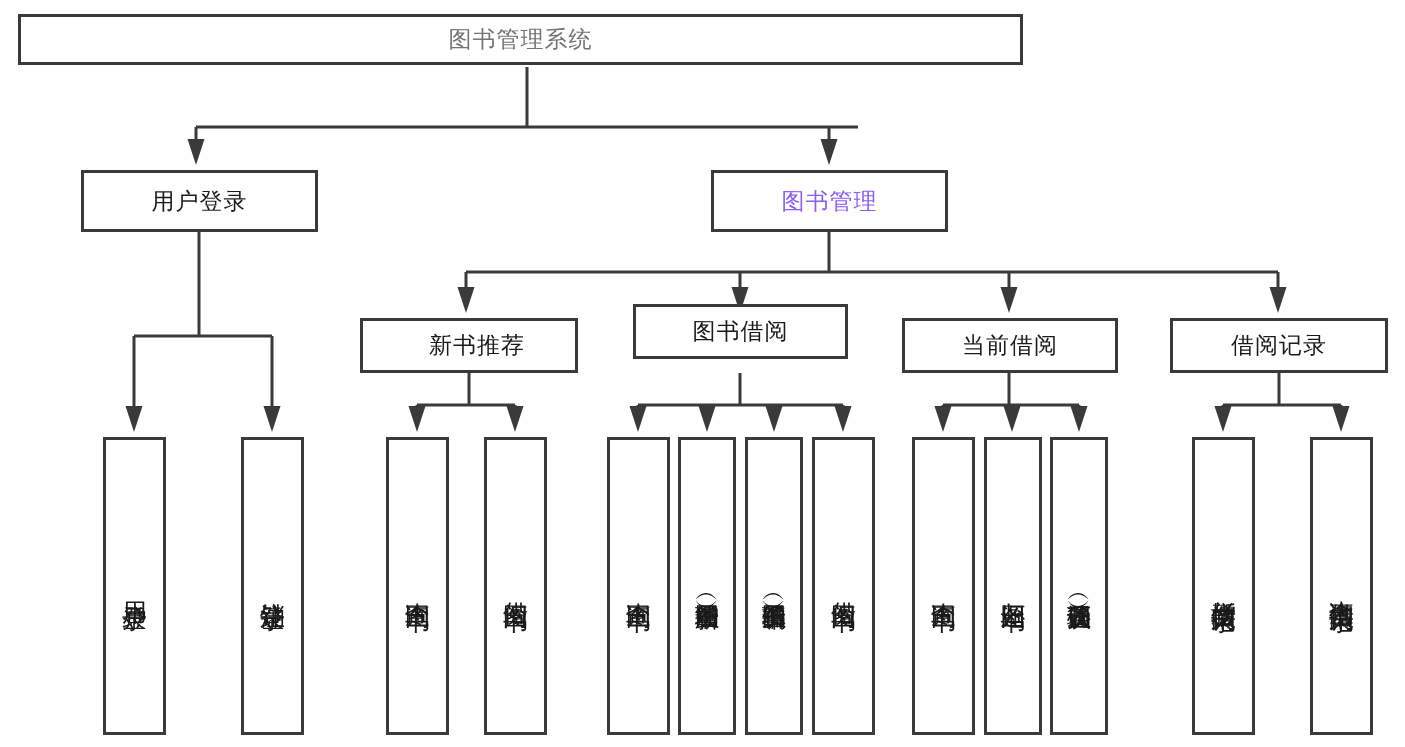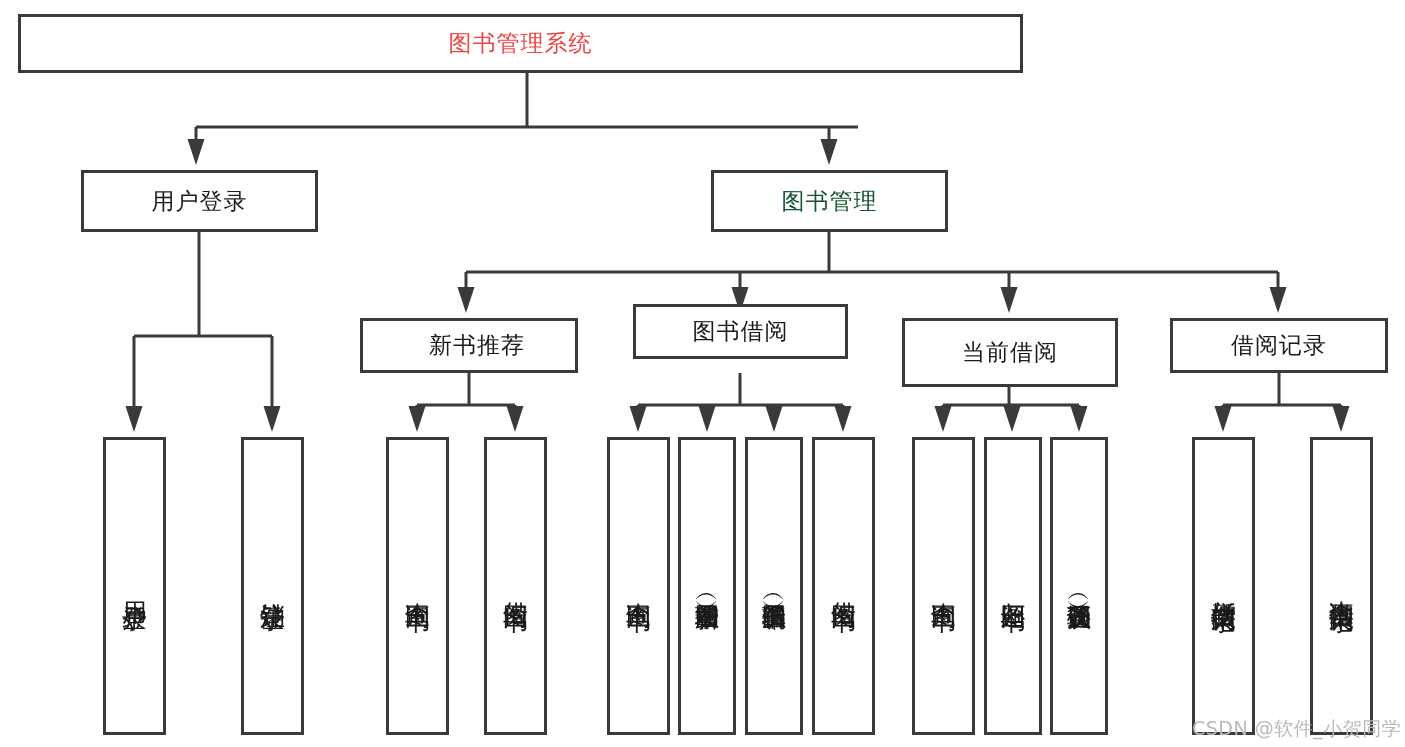--- a/index.html
+++ b/index.html
@@ -122,36 +122,36 @@
         <path d="M 1279 373 L 1279 405" stroke="#3a3a3a" stroke-width="3" fill="none" stroke-linecap="butt"></path>
         <path d="M 1223 405 L 1341 405" stroke="#3a3a3a" stroke-width="3" fill="none" stroke-linecap="butt"></path>
         <path d="M 1223 405 L 1223 406" stroke="#3a3a3a" stroke-width="3" fill="none" stroke-linecap="butt"></path>
         <polygon points="1214.5,406 1231.5,406 1223,432" fill="#3a3a3a"></polygon>
         <path d="M 1341 405 L 1341 406" stroke="#3a3a3a" stroke-width="3" fill="none" stroke-linecap="butt"></path>
         <polygon points="1332.5,406 1349.5,406 1341,432" fill="#3a3a3a"></polygon>
       </g>
   </svg>
 
   <div id="node-layer">
-      <div class="node horizontal" style="left: 18px; top: 14px; width: 1005px; height: 59px; border-color: rgb(58, 58, 58); color: #ef4444;">
+      <div class="node horizontal" style="left: 18px; top: 14px; width: 1005px; height: 51px; border-color: rgb(58, 58, 58); color: #737373;">
         <span class="node-label">图书管理系统</span>
       </div>
       <div class="node horizontal" style="left: 81px; top: 170px; width: 237px; height: 62px; border-color: rgb(58, 58, 58); color: rgb(26, 26, 26);">
         <span class="node-label">用户登录</span>
       </div>
-      <div class="node horizontal" style="left: 711px; top: 170px; width: 237px; height: 62px; border-color: rgb(58, 58, 58); color: #14532d;">
+      <div class="node horizontal" style="left: 711px; top: 170px; width: 237px; height: 62px; border-color: rgb(58, 58, 58); color: #8b5cf6;">
         <span class="node-label">图书管理</span>
       </div>
       <div class="node horizontal" style="left: 360px; top: 318px; width: 218px; height: 55px; border-color: rgb(58, 58, 58); color: rgb(26, 26, 26); padding-left: 16px;">
         <span class="node-label">新书推荐</span>
       </div>
       <div class="node horizontal" style="left: 633px; top: 304px; width: 215px; height: 55px; border-color: rgb(58, 58, 58); color: rgb(26, 26, 26);">
         <span class="node-label">图书借阅</span>
       </div>
-      <div class="node horizontal" style="left: 902px; top: 318px; width: 216px; height: 69px; border-color: rgb(58, 58, 58); color: rgb(26, 26, 26);">
+      <div class="node horizontal" style="left: 902px; top: 318px; width: 216px; height: 55px; border-color: rgb(58, 58, 58); color: rgb(26, 26, 26);">
         <span class="node-label">当前借阅</span>
       </div>
       <div class="node horizontal" style="left: 1170px; top: 318px; width: 218px; height: 55px; border-color: rgb(58, 58, 58); color: rgb(26, 26, 26); align-items: center;">
         <span class="node-label">借阅记录</span>
       </div>
       <div class="node vertical" style="left: 103px; top: 437px; width: 63px; height: 298px; border-color: rgb(58, 58, 58); color: rgb(26, 26, 26);">
         <span class="node-label">用户登录</span>
       </div>
       <div class="node vertical" style="left: 241px; top: 437px; width: 63px; height: 298px; border-color: rgb(58, 58, 58); color: rgb(26, 26, 26);">
         <span class="node-label">注销登录</span>
@@ -184,15 +184,14 @@
         <span class="node-label">确认归还（管理员）</span>
       </div>
       <div class="node vertical" style="left: 1192px; top: 437px; width: 63px; height: 298px; border-color: rgb(58, 58, 58); color: rgb(26, 26, 26);">
         <span class="node-label">新增借阅记录</span>
       </div>
       <div class="node vertical" style="left: 1310px; top: 437px; width: 63px; height: 298px; border-color: rgb(58, 58, 58); color: rgb(26, 26, 26);">
         <span class="node-label">查询借阅记录</span>
       </div>
     </div>
 
-  <div class="watermark" style="left: 1192px; top: 716px; color: rgb(185, 185, 185);">CSDN @软件_小贺同学</div>
 
 </div>
 
 </body></html>

